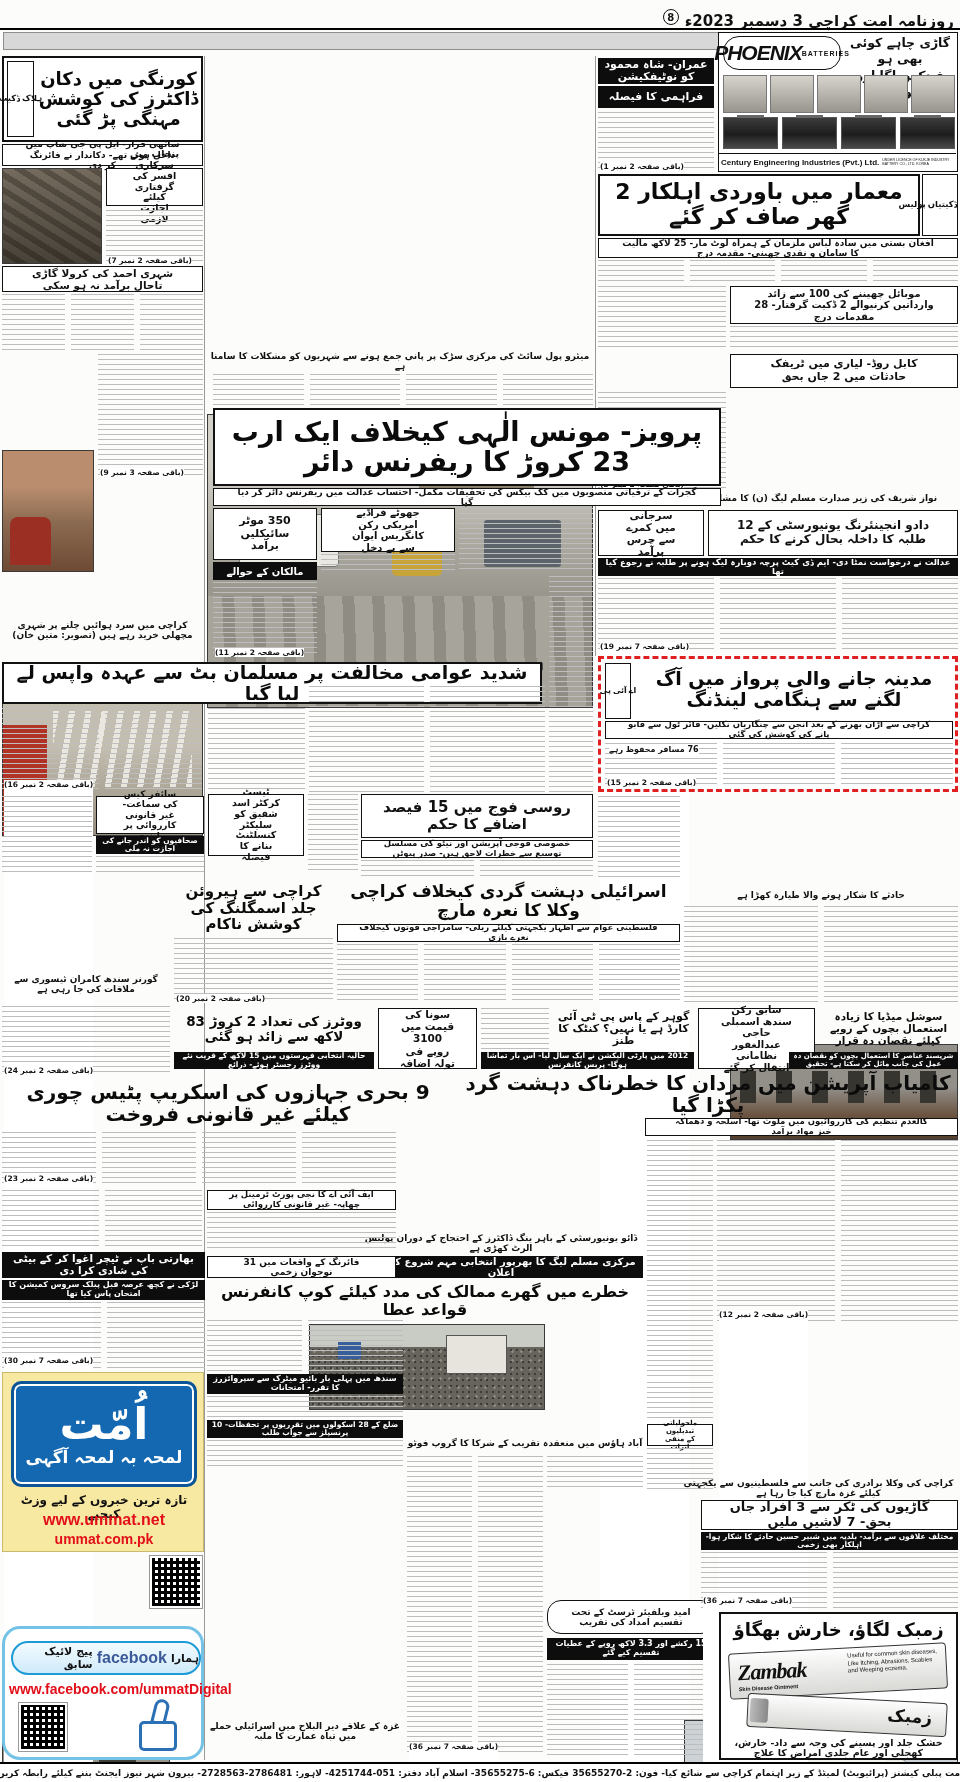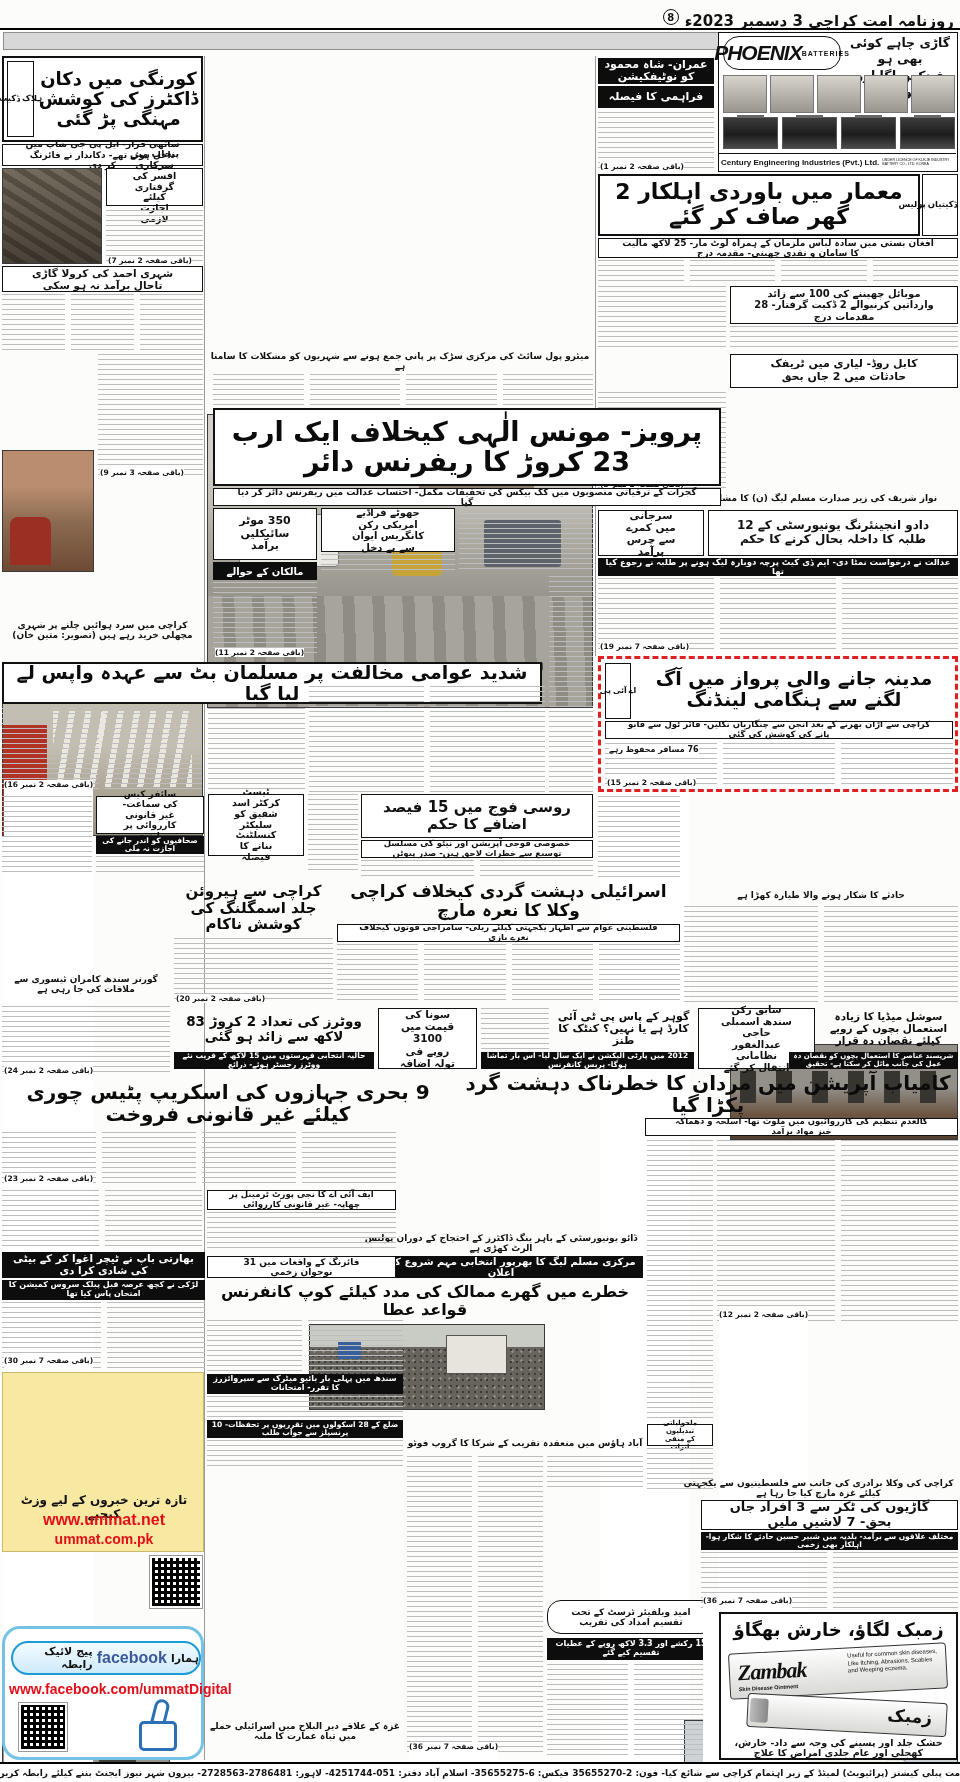--- a/index.html
+++ b/index.html
@@ -370,32 +370,36 @@
     <span class="abs en" style="left:118px;top:4px;width:94px;font-size:6px;line-height:1.25;">Useful for common skin diseases, Like Itching, Abrasions, Scabies and Weeping eczema.</span>
   </div>
   <div class="zb-tube" style="left:26px;top:84px;width:200px;height:34px;transform:rotate(3deg);">
     <div class="abs" style="left:2px;top:4px;width:18px;height:24px;background:linear-gradient(90deg,#bbb,#888);border-radius:3px;"></div>
     <span class="abs rtl" style="right:14px;top:4px;font-size:17px;font-weight:bold;">زمبک</span>
   </div>
   <div class="cap abs" style="left:2px;top:124px;width:231px;height:20px;font-size:9.5px;">خشک جلد اور پسینے کی وجہ سے داد- خارش، کھجلی اور عام جلدی امراض کا علاج</div>
 </div>
 
 <div class="abs" style="left:2px;top:1372px;width:202px;height:180px;background:#f8e9a2;border:1px solid #c9b96a;">
+  <div class="ummat-blue abs" style="left:8px;top:8px;width:186px;height:106px;">
+    <div class="rtl" style="font-size:44px;font-weight:bold;line-height:1.05;">اُمّت</div>
+    <div class="rtl" style="font-size:17px;font-weight:bold;">لمحہ بہ لمحہ آگہی</div>
+  </div>
   <div class="rtl" style="position:absolute;left:4px;top:120px;width:194px;text-align:center;font-size:12px;font-weight:bold;">تازہ ترین خبروں کے لیے وزٹ کیجیے</div>
   <div class="red-url abs" style="left:4px;top:138px;width:194px;font-size:16px;">www.ummat.net</div>
   <div class="red-url abs" style="left:4px;top:158px;width:194px;font-size:14px;">ummat.com.pk</div>
 </div>
 
 <div class="abs qr" style="left:150px;top:1556px;width:52px;height:52px;"></div>
 
 <div class="abs fb-box" style="left:2px;top:1626px;width:202px;height:134px;">
   <div class="fb-pill abs" style="left:6px;top:12px;width:190px;height:34px;font-size:11px;">
     <span>ہمارا</span>
     <span class="fb-word">facebook</span>
-    <span>پیج لائیک رابطہ</span>
+    <span>پیج لائیک سابق</span>
   </div>
   <div class="red-url abs" style="left:4px;top:52px;width:194px;font-size:14px;">www.facebook.com/ummatDigital</div>
   <div class="abs qr" style="left:14px;top:74px;width:48px;height:48px;"></div>
   <div class="abs" style="left:120px;top:70px;width:70px;height:58px;">
     <div class="thumb-up" style="left:28px;top:0;width:15px;height:26px;"></div>
     <div class="thumb-hand" style="left:14px;top:22px;width:38px;height:30px;"></div>
   </div>
 </div>
 
 <div class="abs" style="left:0;top:1762px;width:960px;height:20px;border-top:2px solid #000;background:#fff;display:flex;align-items:center;justify-content:center;">

